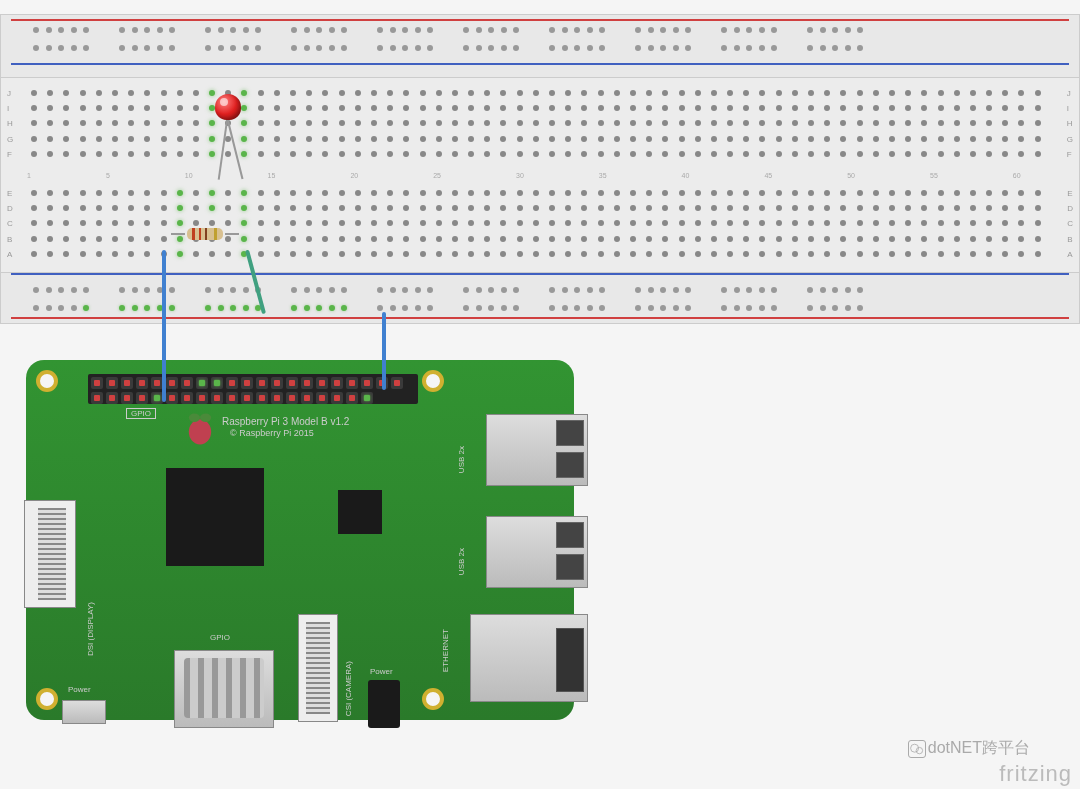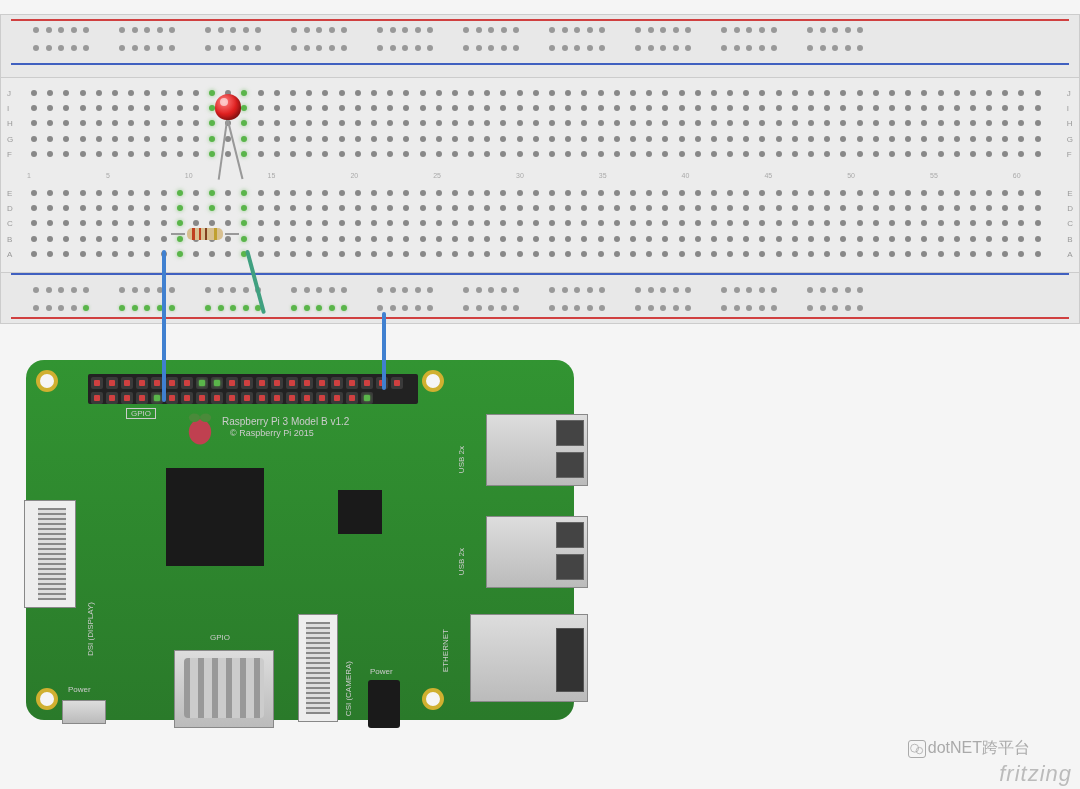--- a/index.html
+++ b/index.html
@@ -30,21 +30,21 @@
   .led-leg { position: absolute; width: 2px; background: #999; z-index: 5;}
   .resistor { position: absolute; top: 228px; left: 175px; width: 60px; height: 12px; z-index: 8;}
   .resistor-body { position:absolute; left:12px; width:36px; height:12px; background: linear-gradient(90deg, #d8c090 15%, #c04020 15% 22%, #d8c090 22% 32%, #c04020 32% 39%, #d8c090 39% 49%, #804020 49% 56%, #d8c090 56% 75%, #c0a030 75% 82%, #d8c090 82%); border-radius: 5px;}
   .resistor-wire { position:absolute; top:5px; height:2px; background:#999; width:14px;}
   
   .wire { position: absolute; background: #4080d0; z-index: 7; border-radius: 2px;}
   .wire-green { background: #40a080;}
   
   .watermark { position: absolute; bottom: 30px; right: 50px; color: #aaa; font-size: 16px; display:flex; align-items:center; gap:2px;}
   .wm-icon { width: 18px; height: 18px; border: 1px solid #aaa; border-radius: 3px;}
-  .fritzing { position: absolute; bottom: 2px; right: 8px; color: #bbb; font-size: 22px; font-style: italic; letter-spacing: 1px; margin-left: 12px;}
+  .fritzing { position: absolute; bottom: 2px; right: 8px; color: #bbb; font-size: 22px; letter-spacing: 1px; margin-left: 12px;}
 </style>
 </head>
 <body>
 
 <div class="breadboard">
 
   <div style="position:absolute;top:4px;left:10px;right:10px;height:2px;background:#d04040"></div>
   <div style="position:absolute;top:48px;left:10px;right:10px;height:2px;background:#4060c0"></div>
   <div style="position:absolute;top:12px;left:32px;right:20px;display:flex;gap:18px">
     <div class="dot-group">

